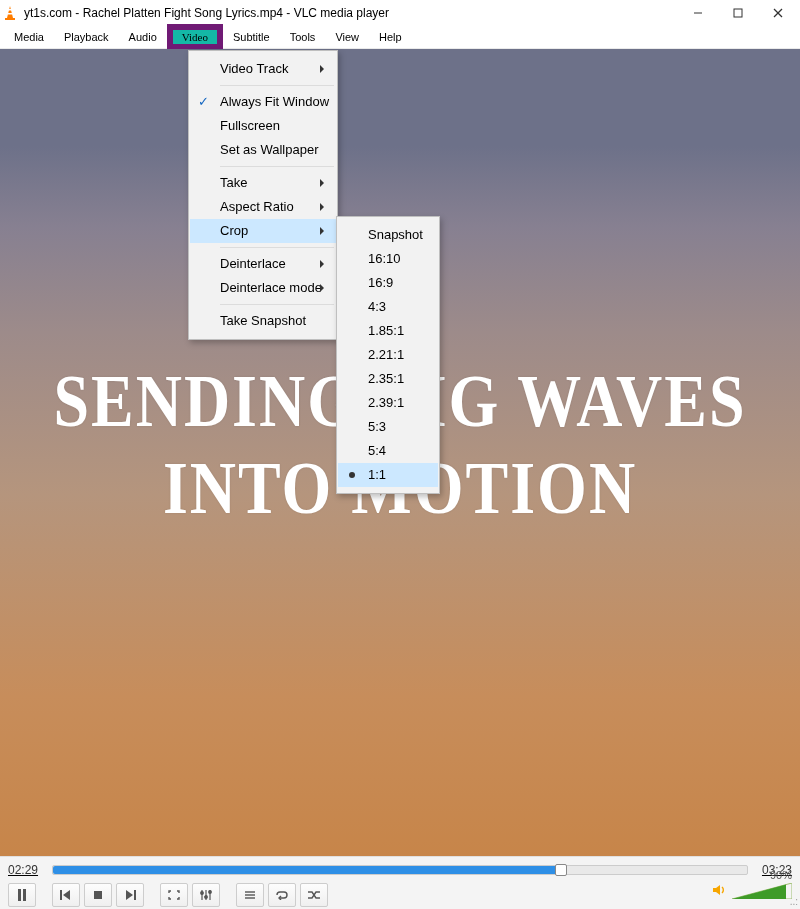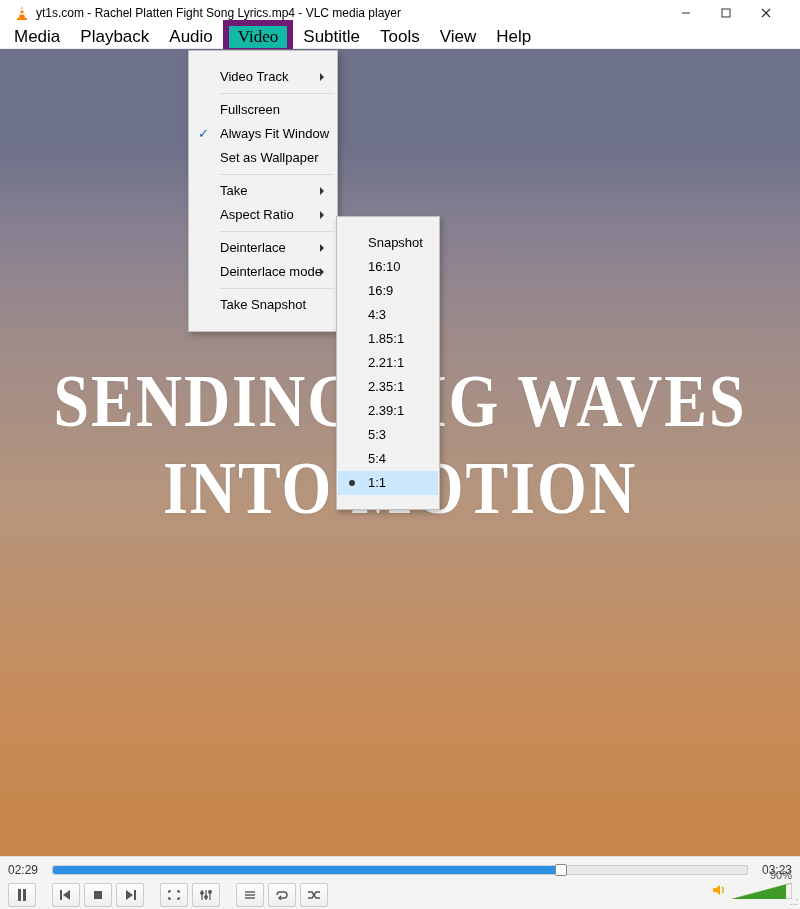--- a/index.html
+++ b/index.html
@@ -10,21 +10,21 @@
     font-family: "Segoe UI", Tahoma, sans-serif;
     font-size: 13px;
     background: #fff;
     overflow: hidden;
     position: relative;
   }
   .titlebar {
     height: 26px;
     display: flex;
     align-items: center;
-    padding: 0 14px;
+    padding: 0 2px;
     background: #fff;
   }
   .titlebar .cone {
     width: 16px; height: 16px;
     margin-right: 6px;
     display: flex; align-items: center; justify-content: center;
   }
   .titlebar .title {
     flex: 1;
     font-size: 12px;
@@ -48,21 +48,21 @@
     height: 22px;
     display: flex;
     align-items: center;
     background: #fff;
     border-bottom: 1px solid #eaeaea;
     padding-left: 4px;
     gap: 0;
   }
   .menubar .menu-item {
     padding: 2px 10px;
-    font-size: 17px;
+    font-size: 11px;
     cursor: default;
   }
   .menubar .menu-item.active {
     background: #14b8a6;
     border: 6px solid #701a75;
     padding: 1px 9px;
     font-family: Liberation Serif, serif;
   }
   .video-area {
     position: relative;
@@ -95,21 +95,21 @@
   }
   .lyrics .line1 { font-size: 64px; line-height: 1.02; transform: scaleY(1.15); }
   .lyrics .line2 { font-size: 64px; line-height: 1.04; transform: scaleY(1.15); margin-top: 22px;}
   
   .dropdown {
     position: absolute;
     background: #f2f2f2;
     border: 1px solid #bfbfbf;
     box-shadow: 2px 3px 6px rgba(0,0,0,0.25);
     font-size: 13px;
-    padding: 14px 1px;
+    padding: 6px 1px;
   }
   .dropdown .row {
     position: relative;
     height: 24px;
     line-height: 24px;
     padding: 0 24px 0 30px;
     white-space: nowrap;
     color: #000;
   }
   .dropdown .row.highlight {
@@ -164,20 +164,21 @@
     height: 52px;
     background: #f4f4f4;
     border-top: 1px solid #e0e0e0;
   }
   .seekrow {
     display: flex;
     align-items: center;
     height: 20px;
     padding: 3px 8px 0 8px;
     gap: 8px;
+    text-decoration: underline;
   }
   .time { font-size: 12px; color: #333; width: 36px; }
   .time.right { text-align: right; }
   .seekbar {
     flex: 1;
     height: 8px;
     position: relative;
     background: #e9e9e9;
     border: 1px solid #ccc;
     border-radius: 2px;
@@ -273,26 +274,27 @@
   <div class="video-bg"></div>
   <div class="lyrics">
     <div class="line1">SENDING BIG WAVES</div>
     <div class="line2">INTO MOTION</div>
   </div>
 </div>
 
 <div class="dropdown" id="video-menu">
     <div class="row arrow">Video Track</div>
     <div class="sep"></div>
+    <div class="row check">Always Fit Window</div>
     <div class="row">Fullscreen</div>
-    <div class="row check">Always Fit Window</div>
     <div class="row">Set as Wallpaper</div>
     <div class="sep"></div>
     <div class="row arrow">Take</div>
     <div class="row arrow">Aspect Ratio</div>
+    <div class="row arrow highlight">Crop</div>
     <div class="sep"></div>
     <div class="row arrow">Deinterlace</div>
     <div class="row arrow">Deinterlace mode</div>
     <div class="sep"></div>
     <div class="row">Take Snapshot</div>
   </div>
 
 <div class="dropdown" id="crop-menu">
     <div class="row">Snapshot</div>
     <div class="row">16:10</div>

